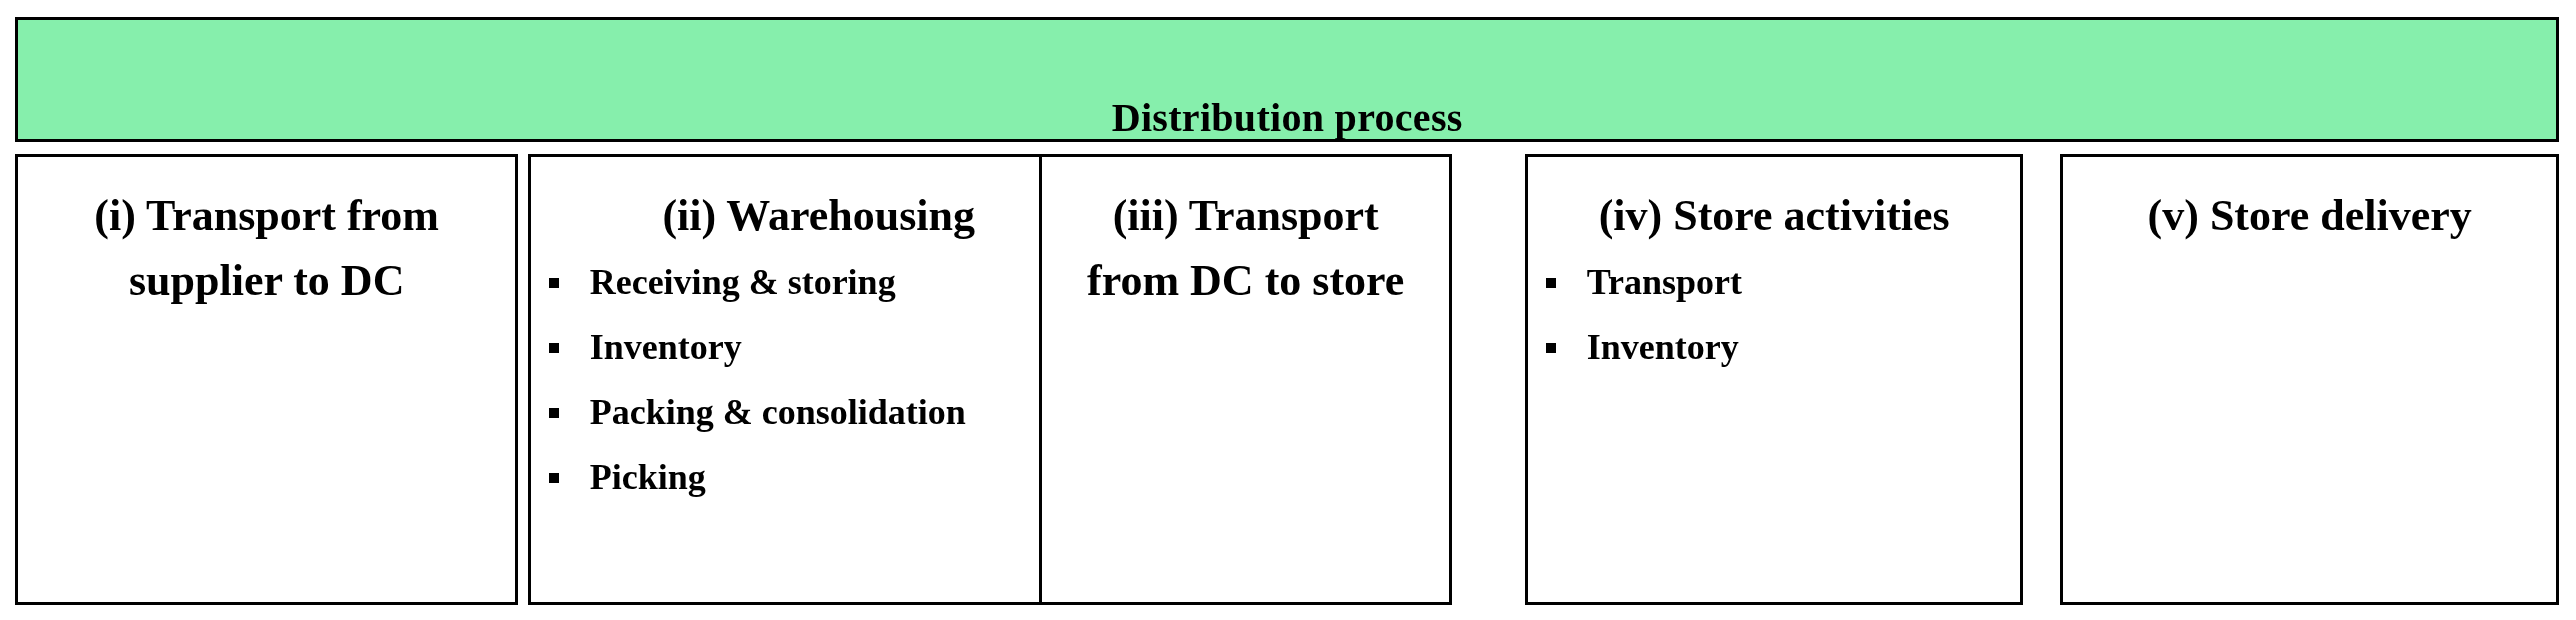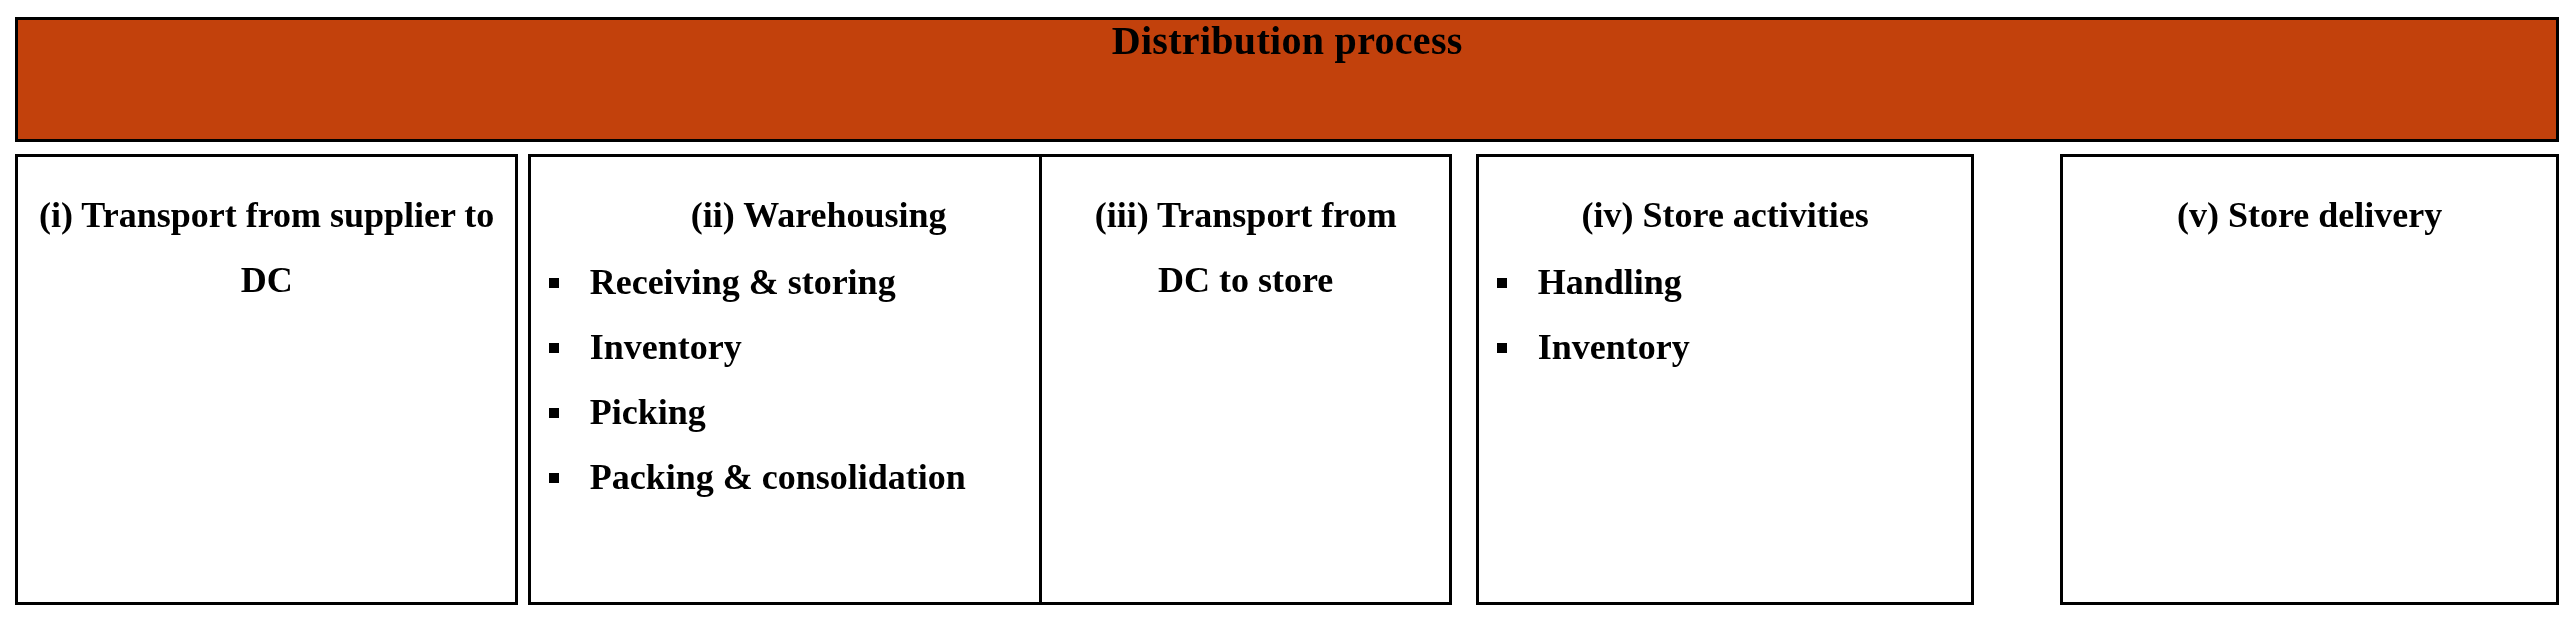--- a/index.html
+++ b/index.html
@@ -25,23 +25,23 @@
 
   
   .title-box {
     position: absolute;
     left: 0;
     top: 0;
     width: 2544px;
     height: 125px;
     box-sizing: border-box;
     border: 3.5px solid #000000;
-    background: #c2410c;
+    background: #86efac;
     display: flex;
-    align-items: flex-start;
+    align-items: flex-end;
     justify-content: center;
   }
   .title-text {
     font-size: 40px;
     font-weight: bold;
     font-stretch: condensed;
     letter-spacing: 0.3px;
     line-height: 1.05;
     text-align: center;
     white-space: nowrap;
@@ -62,25 +62,25 @@
     height: 451px;
     box-sizing: border-box;
     border: 3.5px solid #000000;
     background: #ffffff;
     padding: 26px 11px 0 11px;
   }
 
   .stage-box.s1 { left: 0px;    width: 503px; }
   .stage-box.s2 { left: 513px;  width: 581px; }
   .stage-box.s3 { left: 1024px; width: 413px; }
-  .stage-box.s4 { left: 1461px; width: 498px; }
+  .stage-box.s4 { left: 1510px; width: 498px; }
   .stage-box.s5 { left: 2045px; width: 499px; }
 
   .stage-title {
-    font-size: 36px;
+    font-size: 44px;
     font-weight: bold;
     font-stretch: condensed;
     line-height: 65px;
     text-align: center;
     margin: 0 0 0 0;
     padding: 0 9.7px;
   }
 
   .stage-title.wide { padding: 0 32px; }
 
@@ -131,39 +131,39 @@
         <li class="bullet-item">
           <span class="bullet-marker"></span>
           <span class="bullet-label">Receiving &amp; storing</span>
         </li>
         <li class="bullet-item">
           <span class="bullet-marker"></span>
           <span class="bullet-label">Inventory</span>
         </li>
         <li class="bullet-item">
           <span class="bullet-marker"></span>
-          <span class="bullet-label">Picking</span>
+          <span class="bullet-label">Packing &amp; consolidation</span>
         </li>
         <li class="bullet-item">
           <span class="bullet-marker"></span>
-          <span class="bullet-label">Packing &amp; consolidation</span>
+          <span class="bullet-label">Picking</span>
         </li>
       </ul>
     </div>
 
     <div class="stage-box s3">
       <div class="stage-title wide">(iii) Transport from DC to store</div>
     </div>
 
     <div class="stage-box s4">
       <div class="stage-title">(iv) Store activities</div>
       <ul class="bullet-list">
         <li class="bullet-item">
           <span class="bullet-marker"></span>
-          <span class="bullet-label">Handling</span>
+          <span class="bullet-label">Transport</span>
         </li>
         <li class="bullet-item">
           <span class="bullet-marker"></span>
           <span class="bullet-label">Inventory</span>
         </li>
       </ul>
     </div>
 
     <div class="stage-box s5">
       <div class="stage-title">(v) Store delivery</div>

